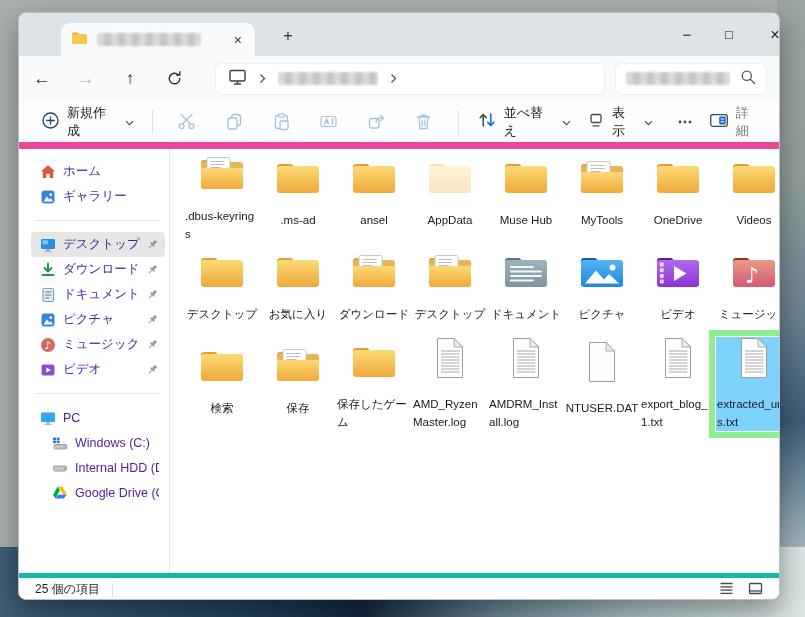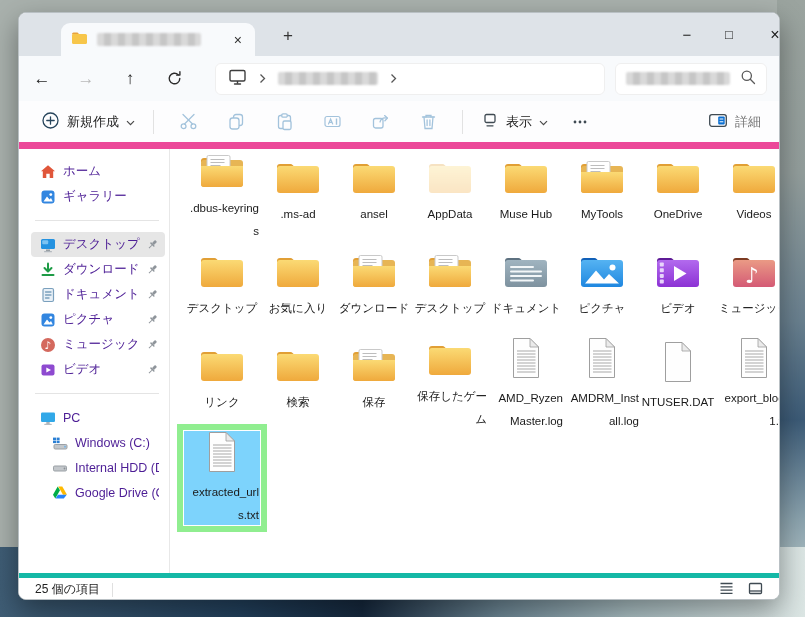--- a/index.html
+++ b/index.html
@@ -54,21 +54,21 @@
   .side-item.indent{padding-left:21px;text-align:right;}
   .side-ico{width:16px;height:16px;margin-right:7px;flex:none;display:flex;align-items:center;}
   .side-label{overflow:hidden;}
   .pin{margin-left:auto;flex:none;display:flex;align-items:center;}
   .side-sep{height:1px;background:#e4e4e4;margin:11px 10px 11px 16px;}
   .content{flex:1;border-left:1px solid #e8e8e8;padding:0 0 0 14px;position:relative;overflow:hidden;}
   .file-grid{display:grid;grid-template-columns:repeat(8,76px);grid-auto-rows:94px;}
   .cell{width:76px;display:flex;flex-direction:column;align-items:center;box-sizing:border-box;}
   .icon-wrap{height:46px;display:flex;align-items:flex-end;justify-content:center;}
   .icon-wrap.faded{opacity:.55;}
-  .file-label{margin-top:8px;font-size:11.5px;line-height:23px;text-align:right;color:#1a1a1a;
+  .file-label{margin-top:16px;font-size:11.5px;line-height:18px;text-align:left;color:#1a1a1a;
     word-break:break-all;max-width:74px;}
   .cell.highlighted{outline:6px solid #90ee90;outline-offset:1px;background:#7dd3fc;}
   
   .statusbar{height:28px;display:flex;align-items:center;padding:0 16px;font-size:12px;color:#222;
     border-top:5px solid #14b8a6;box-sizing:border-box;background:#fff;}
   .status-sep{width:1px;height:14px;background:#e0e0e0;margin-left:12px;}
   .status-views{margin-left:auto;display:flex;align-items:center;gap:14px;}
   .defs-holder{position:absolute;width:0;height:0;overflow:hidden;}
 </style>
 </head>
@@ -217,20 +217,40 @@
       <svg width="19" height="19" viewBox="0 0 19 19" fill="none" stroke="#a3c3dc" stroke-width="1.3" stroke-linecap="round">
           <path d="M3.5 5 H15.5"></path>
           <path d="M7 5 V3.5 H12 V5"></path>
           <path d="M5 5 L6 16.5 H13 L14 5"></path>
           <path d="M8.1 8 V13.5 M10.9 8 V13.5"></path>
         </svg>
     </div>
     <div class="tb-divider"></div>
     <div class="tb-group">
       <span>
+        <svg width="20" height="18" viewBox="0 0 20 18" fill="none" stroke-linecap="round" stroke-linejoin="round">
+            <g stroke="#3f4a52" stroke-width="1.5">
+              <path d="M6.2 15 V3.8"></path>
+              <path d="M3.2 6.6 L6.2 3.6 L9.2 6.6"></path>
+            </g>
+            <g stroke="#0b6fd1" stroke-width="1.5">
+              <path d="M13.8 3 V14.2"></path>
+              <path d="M10.8 11.4 L13.8 14.4 L16.8 11.4"></path>
+            </g>
+          </svg>
+      </span>
+      <span>並べ替え</span>
+      <span>
+        <svg width="9" height="6" viewBox="0 0 9 6" fill="none" stroke="#4a4a4a" stroke-width="1.2">
+            <path d="M1 1.2 L4.5 4.7 L8 1.2"></path>
+          </svg>
+      </span>
+    </div>
+    <div class="tb-group">
+      <span>
         <svg width="18" height="18" viewBox="0 0 18 18" fill="none" stroke="#3f4a52" stroke-width="1.3">
             <rect x="4" y="3.5" width="10" height="8" rx="1.5"></rect>
             <path d="M6 14.8 H12" stroke-linecap="round"></path>
           </svg>
       </span>
       <span>表示</span>
       <span>
         <svg width="9" height="6" viewBox="0 0 9 6" fill="none" stroke="#4a4a4a" stroke-width="1.2">
             <path d="M1 1.2 L4.5 4.7 L8 1.2"></path>
           </svg>
@@ -605,29 +625,20 @@
             </div>
             <div class="file-label">ミュージック</div>
           </div>
           <div class="cell">
             <div class="icon-wrap">
               <svg width="46" height="36" viewBox="0 0 46 36">
                 <path d="M2 8 a3 3 0 0 1 3 -3 h10.5 a3 3 0 0 1 2.1 .9 L21 9.2 H2 Z" fill="#e19f35"></path>
                 <rect x="2" y="7" width="42" height="27" rx="3" fill="url(#fgrad)"></rect>
               </svg>
             </div>
-            <div class="file-label">リンク</div>
-          </div>
-          <div class="cell">
-            <div class="icon-wrap">
-              <svg width="46" height="36" viewBox="0 0 46 36">
-                <path d="M2 8 a3 3 0 0 1 3 -3 h10.5 a3 3 0 0 1 2.1 .9 L21 9.2 H2 Z" fill="#e19f35"></path>
-                <rect x="2" y="7" width="42" height="27" rx="3" fill="url(#fgrad)"></rect>
-              </svg>
-            </div>
             <div class="file-label">検索</div>
           </div>
           <div class="cell">
             <div class="icon-wrap">
               <svg width="46" height="36" viewBox="0 0 46 36">
                 <path d="M2 8 a3 3 0 0 1 3 -3 h10.5 a3 3 0 0 1 2.1 .9 L21 9.2 H2 Z" fill="#e19f35"></path>
                 <rect x="2" y="7" width="42" height="27" rx="3" fill="#e7b554"></rect>
                 <rect x="8" y="2.5" width="23" height="15" rx="1.5" fill="#fff" stroke="#c9c9c9"></rect>
                 <path d="M11.5 6.5 h14 M11.5 9.5 h14 M11.5 12.5 h10" stroke="#bdbdbd" stroke-width="1.2"></path>
                 <path d="M2 13 h42 v18 a3 3 0 0 1 -3 3 h-36 a3 3 0 0 1 -3 -3 Z" fill="url(#fgrad)"></path>

